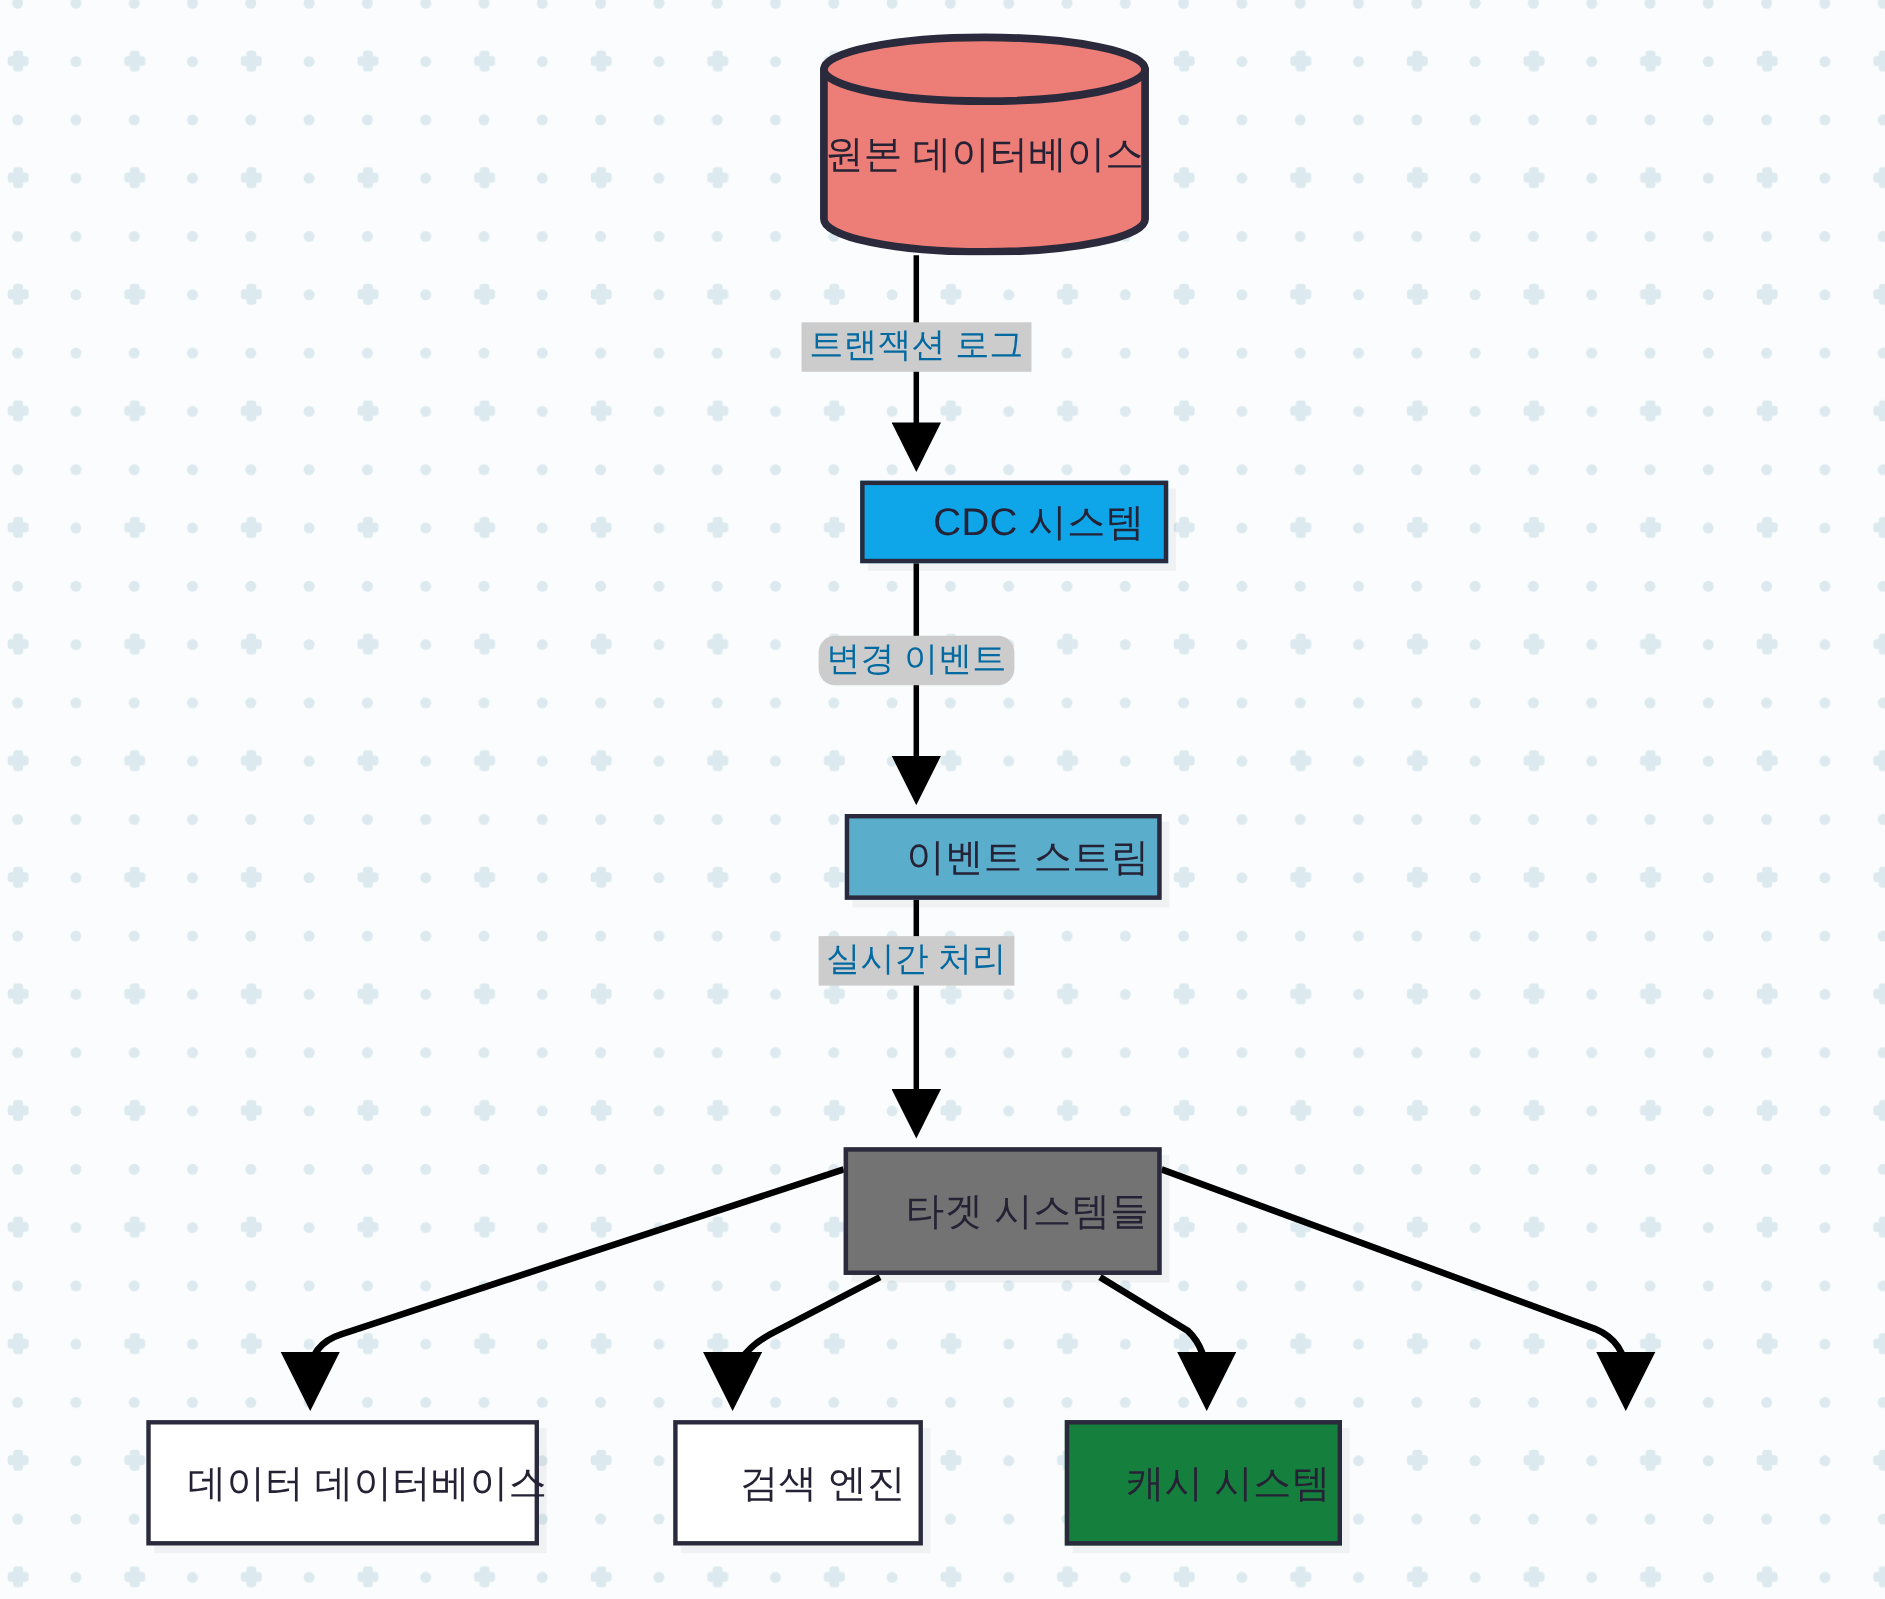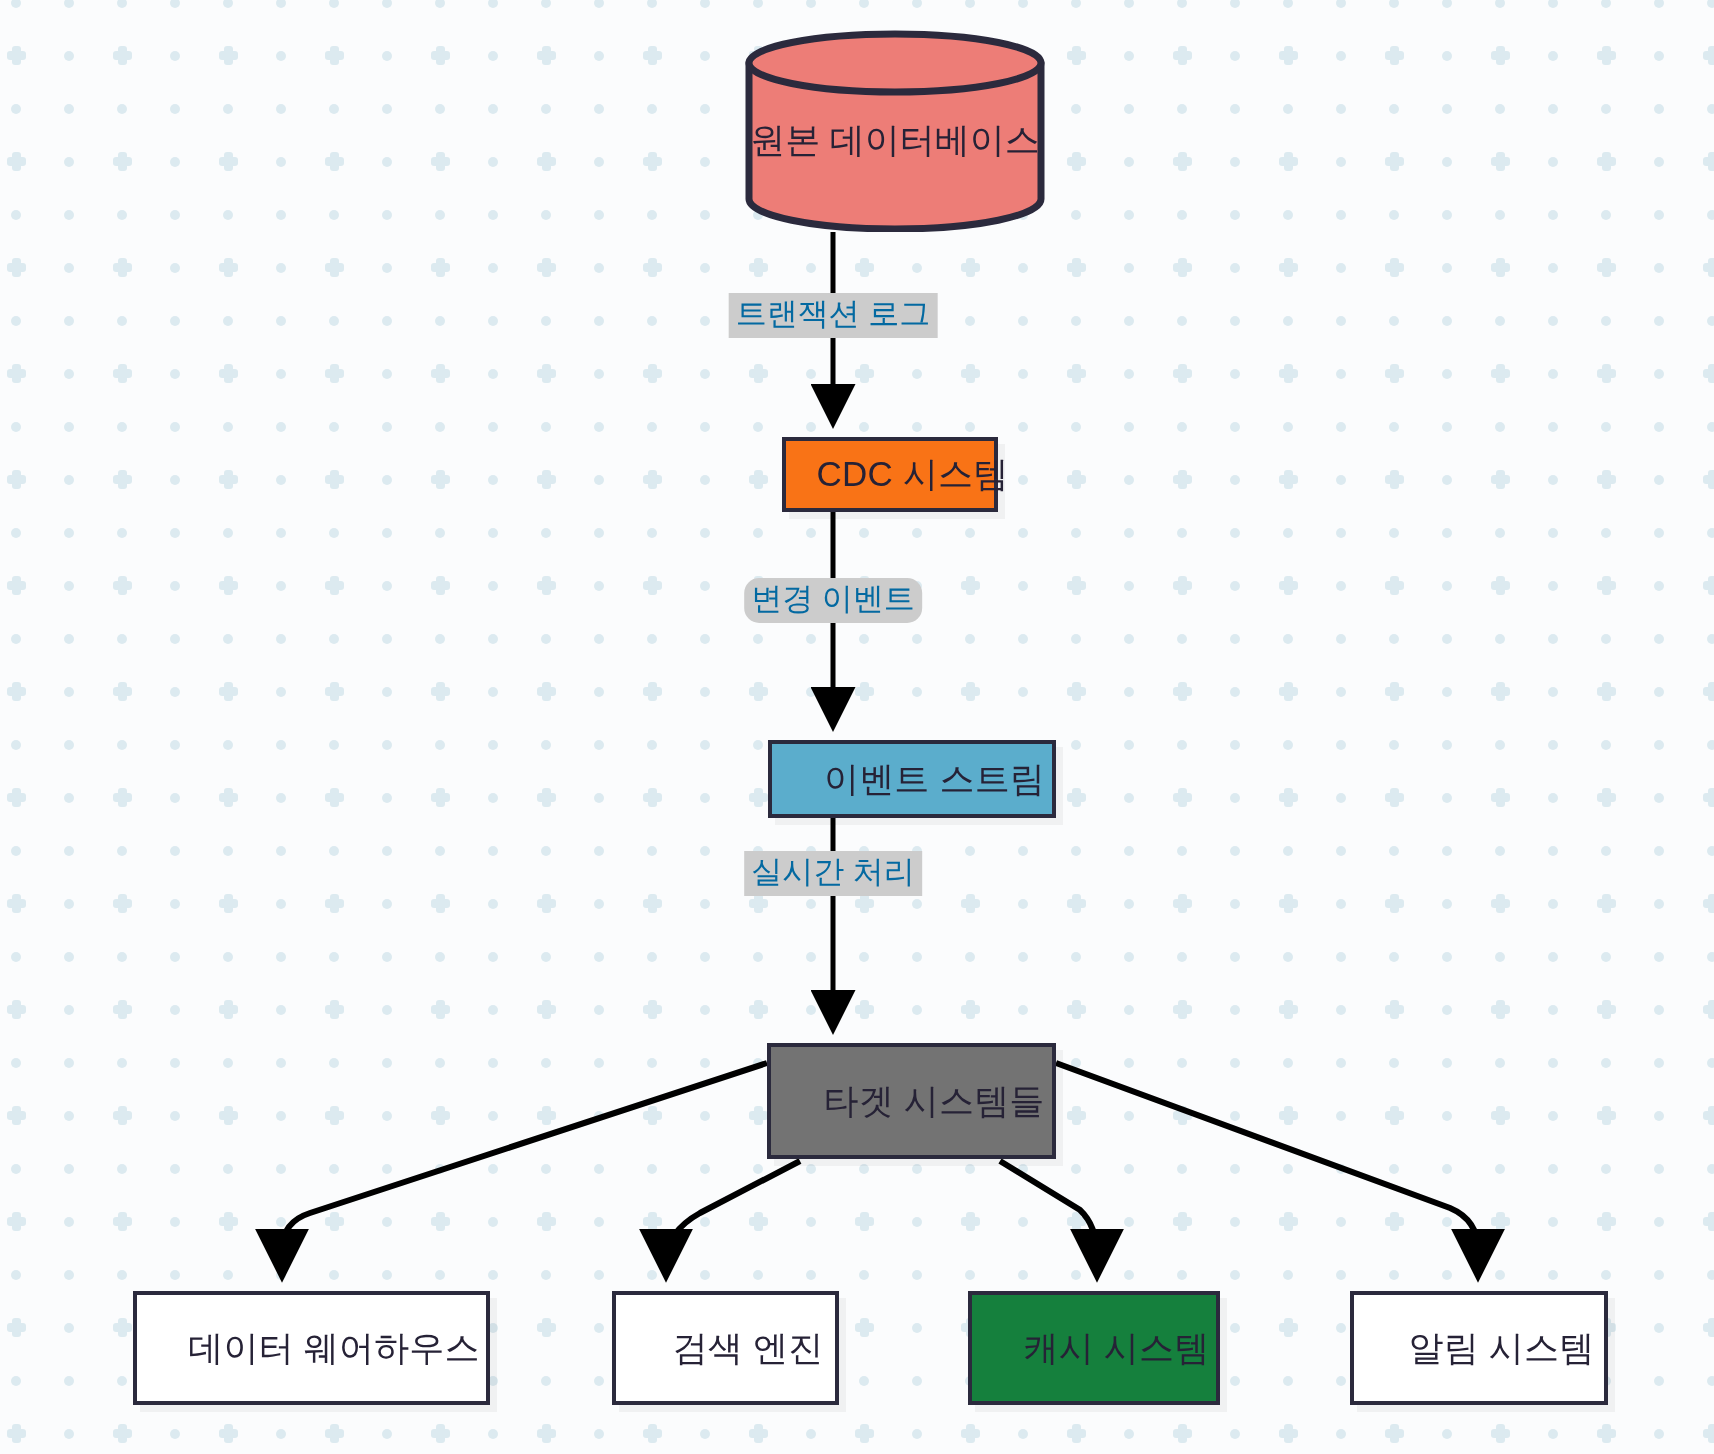--- a/index.html
+++ b/index.html
@@ -76,23 +76,23 @@
     justify-content: center;
     font-size: 35px;
     white-space: nowrap;
     z-index: 3;
     padding-top: 18px;
     box-sizing: border-box;
   }
   #node-cdc {
     left: 782px;
     top: 437px;
-    width: 216px;
+    width: 280px;
     height: 75px;
-    background: #f97316;
+    background: #0ea5e9;
     text-align: right;
   }
   #node-event-stream {
     left: 768px;
     top: 740px;
     width: 288px;
     height: 78px;
     background: #5badcc;
   }
   #node-targets {
@@ -208,29 +208,26 @@
 
   <div class="node rect-node" id="node-event-stream">
     <span class="node-label">이벤트 스트림</span>
   </div>
 
   <div class="node rect-node" id="node-targets">
     <span class="node-label">타겟 시스템들</span>
   </div>
 
   <div class="node rect-node" id="node-dw">
-    <span class="node-label">데이터 웨어하우스</span>
+    <span class="node-label">데이터 데이터베이스</span>
   </div>
   <div class="node rect-node" id="node-search">
     <span class="node-label">검색 엔진</span>
   </div>
   <div class="node rect-node" id="node-cache">
     <span class="node-label">캐시 시스템</span>
-  </div>
-  <div class="node rect-node" id="node-alert">
-    <span class="node-label">알림 시스템</span>
   </div>
 
   <div class="edge-label" id="label-txlog">트랜잭션 로그</div>
   <div class="edge-label" id="label-change-event">변경 이벤트</div>
   <div class="edge-label" id="label-realtime">실시간 처리</div>
 
 </div>
 
 </body></html>

